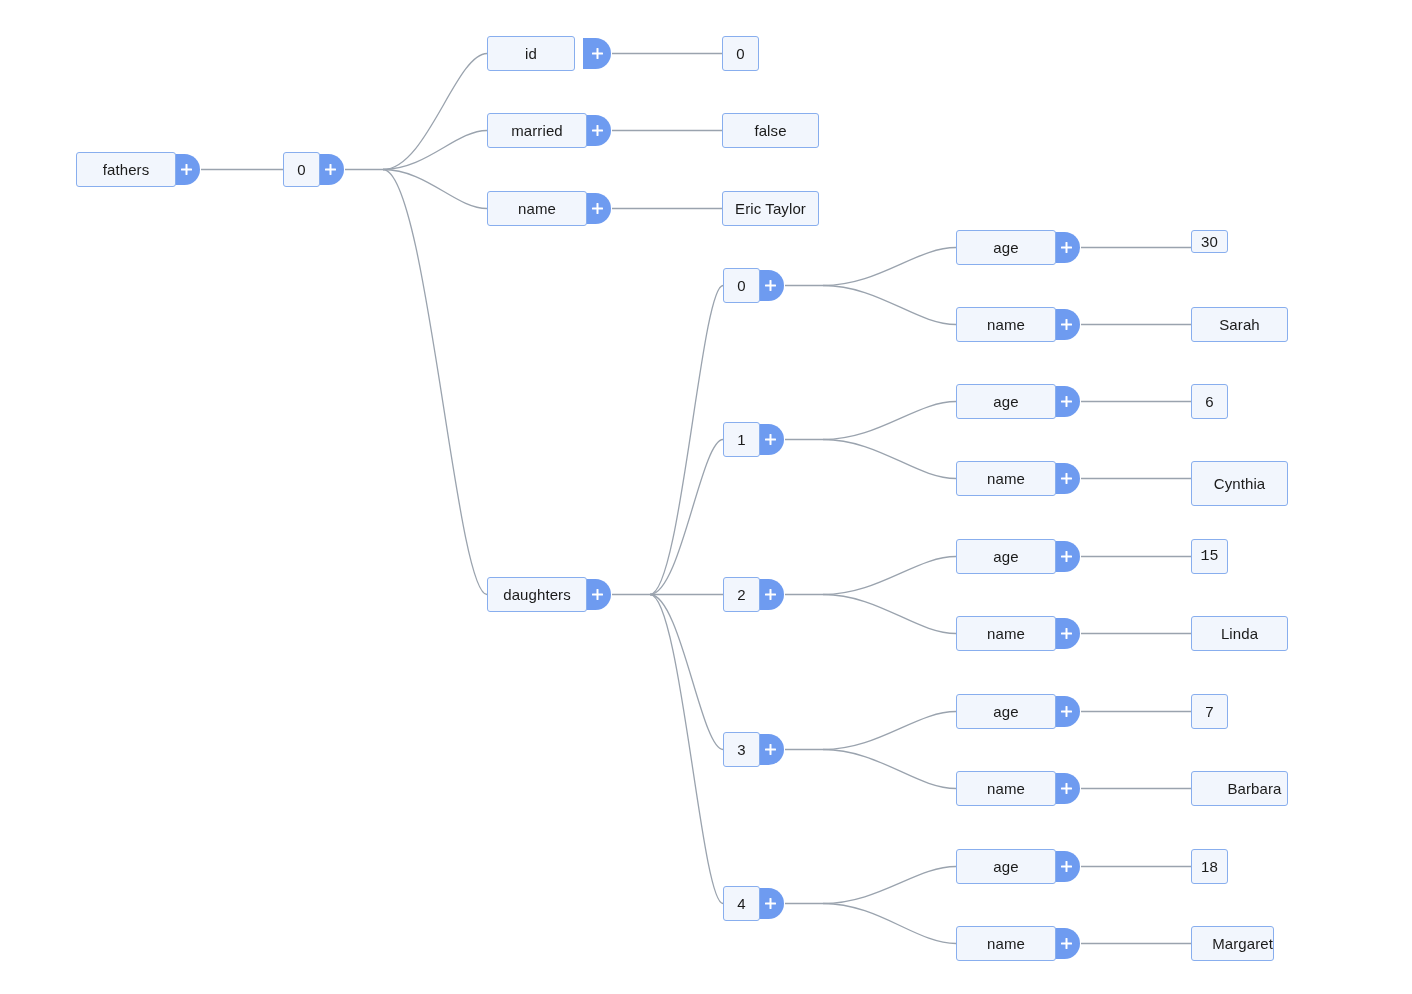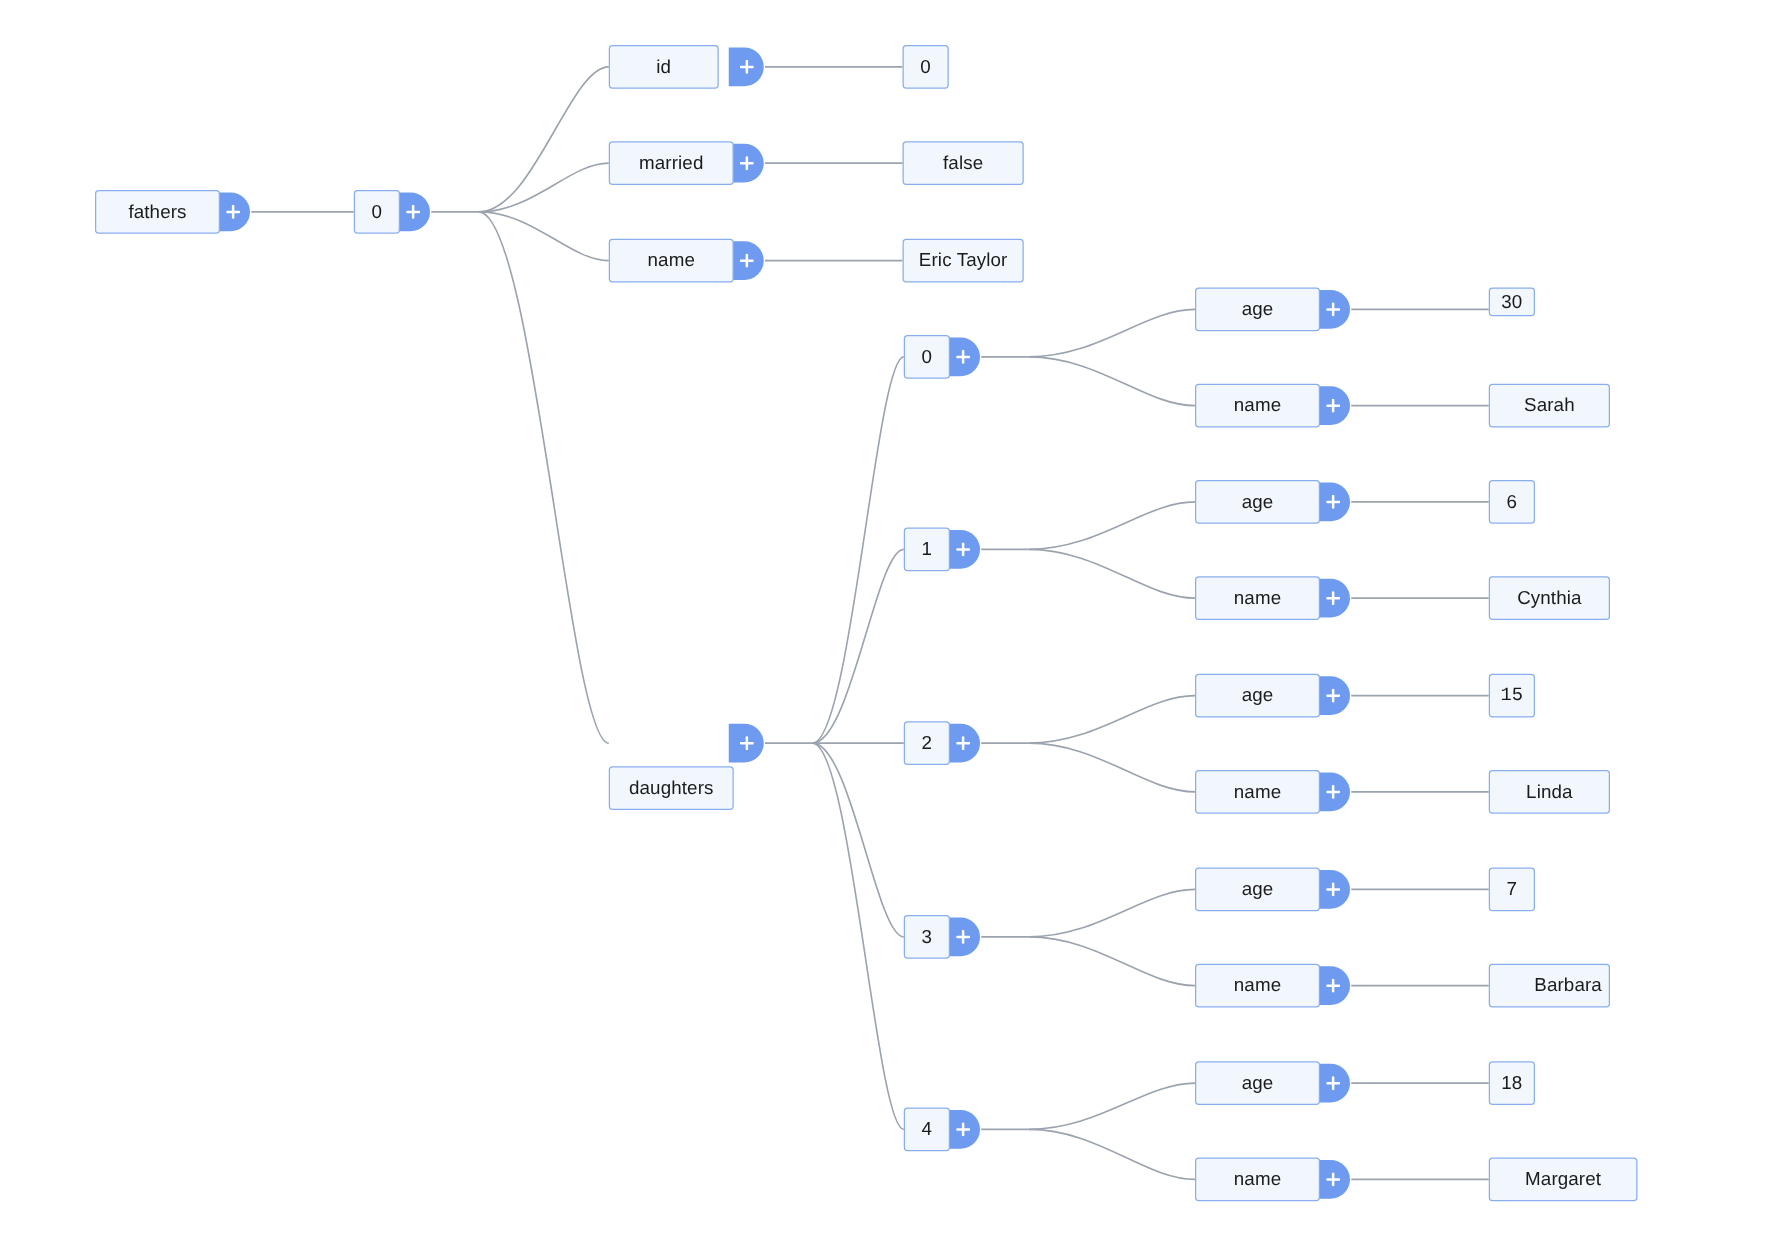--- a/index.html
+++ b/index.html
@@ -152,21 +152,21 @@
       <span>name</span>
     </div>
     <div class="plus" style="left: 583px; top: 193px; width: 28px; height: 31px;">
       <svg width="11" height="11" viewBox="0 0 11 11" aria-hidden="true">
         <path d="M5.5 0.8 V10.2 M0.8 5.5 H10.2" stroke="#ffffff" stroke-width="2" stroke-linecap="round"></path>
       </svg>
     </div>
     <div class="node leaf" style="left: 722px; top: 191px; width: 97px; height: 35px;">
       <span>Eric Taylor</span>
     </div>
-    <div class="node" style="left: 487px; top: 577px; width: 100px; height: 35px; margin-top: 36px;">
+    <div class="node" style="left: 487px; top: 577px; width: 100px; height: 35px;">
       <span>daughters</span>
     </div>
     <div class="plus" style="left: 583px; top: 579px; width: 28px; height: 31px;">
       <svg width="11" height="11" viewBox="0 0 11 11" aria-hidden="true">
         <path d="M5.5 0.8 V10.2 M0.8 5.5 H10.2" stroke="#ffffff" stroke-width="2" stroke-linecap="round"></path>
       </svg>
     </div>
     <div class="node" style="left: 723px; top: 268px; width: 37px; height: 35px;">
       <span>0</span>
     </div>
@@ -217,21 +217,21 @@
       <span>6</span>
     </div>
     <div class="node" style="left: 956px; top: 461px; width: 100px; height: 35px;">
       <span>name</span>
     </div>
     <div class="plus" style="left: 1052px; top: 463px; width: 28px; height: 31px;">
       <svg width="11" height="11" viewBox="0 0 11 11" aria-hidden="true">
         <path d="M5.5 0.8 V10.2 M0.8 5.5 H10.2" stroke="#ffffff" stroke-width="2" stroke-linecap="round"></path>
       </svg>
     </div>
-    <div class="node leaf" style="left: 1191px; top: 461px; width: 97px; height: 35px;">
+    <div class="node leaf" style="left: 1191px; top: 461px; width: 97px; height: 45px;">
       <span>Cynthia</span>
     </div>
     <div class="node" style="left: 723px; top: 577px; width: 37px; height: 35px;">
       <span>2</span>
     </div>
     <div class="plus" style="left: 756px; top: 579px; width: 28px; height: 31px;">
       <svg width="11" height="11" viewBox="0 0 11 11" aria-hidden="true">
         <path d="M5.5 0.8 V10.2 M0.8 5.5 H10.2" stroke="#ffffff" stroke-width="2" stroke-linecap="round"></path>
       </svg>
     </div>
@@ -307,16 +307,16 @@
       <span>18</span>
     </div>
     <div class="node" style="left: 956px; top: 926px; width: 100px; height: 35px;">
       <span>name</span>
     </div>
     <div class="plus" style="left: 1052px; top: 928px; width: 28px; height: 31px;">
       <svg width="11" height="11" viewBox="0 0 11 11" aria-hidden="true">
         <path d="M5.5 0.8 V10.2 M0.8 5.5 H10.2" stroke="#ffffff" stroke-width="2" stroke-linecap="round"></path>
       </svg>
     </div>
-    <div class="node leaf" style="left: 1191px; top: 926px; width: 119px; height: 35px;">
+    <div class="node leaf" style="left: 1191px; top: 926px; width: 83px; height: 35px; justify-content: flex-end;">
       <span>Margaret</span>
     </div>
   </div>
 
 </body></html>

